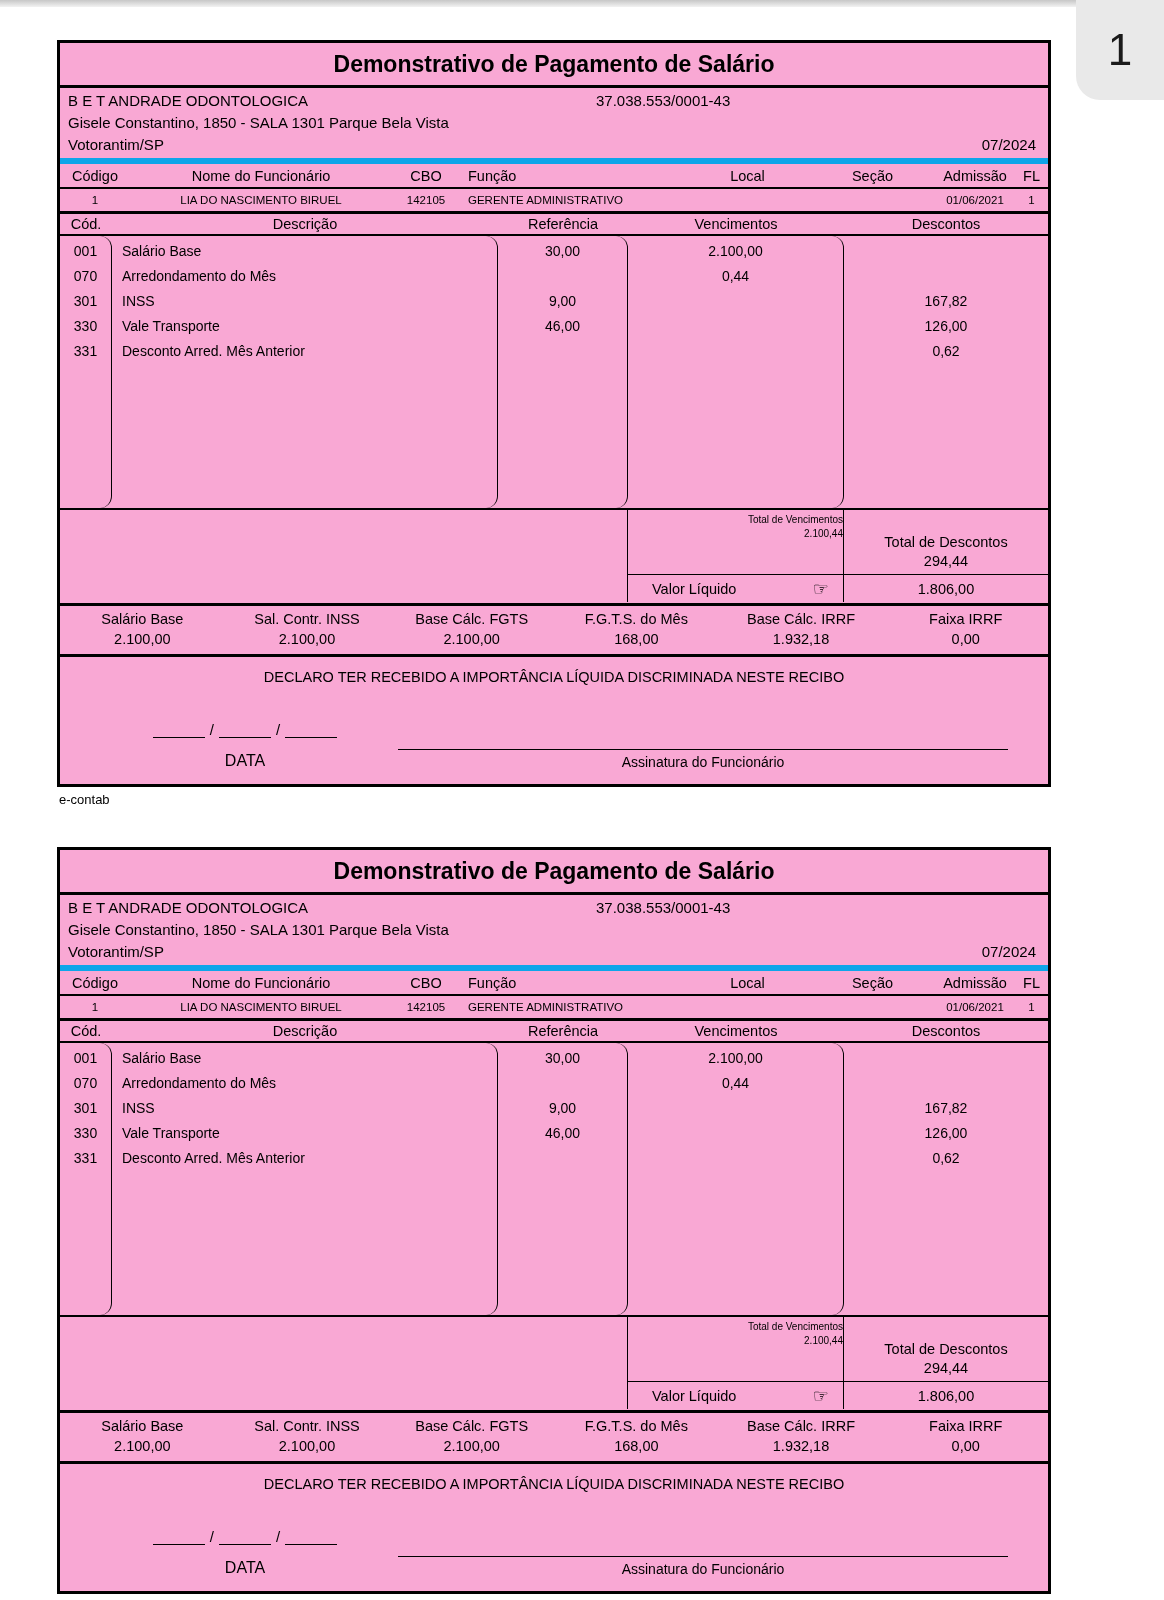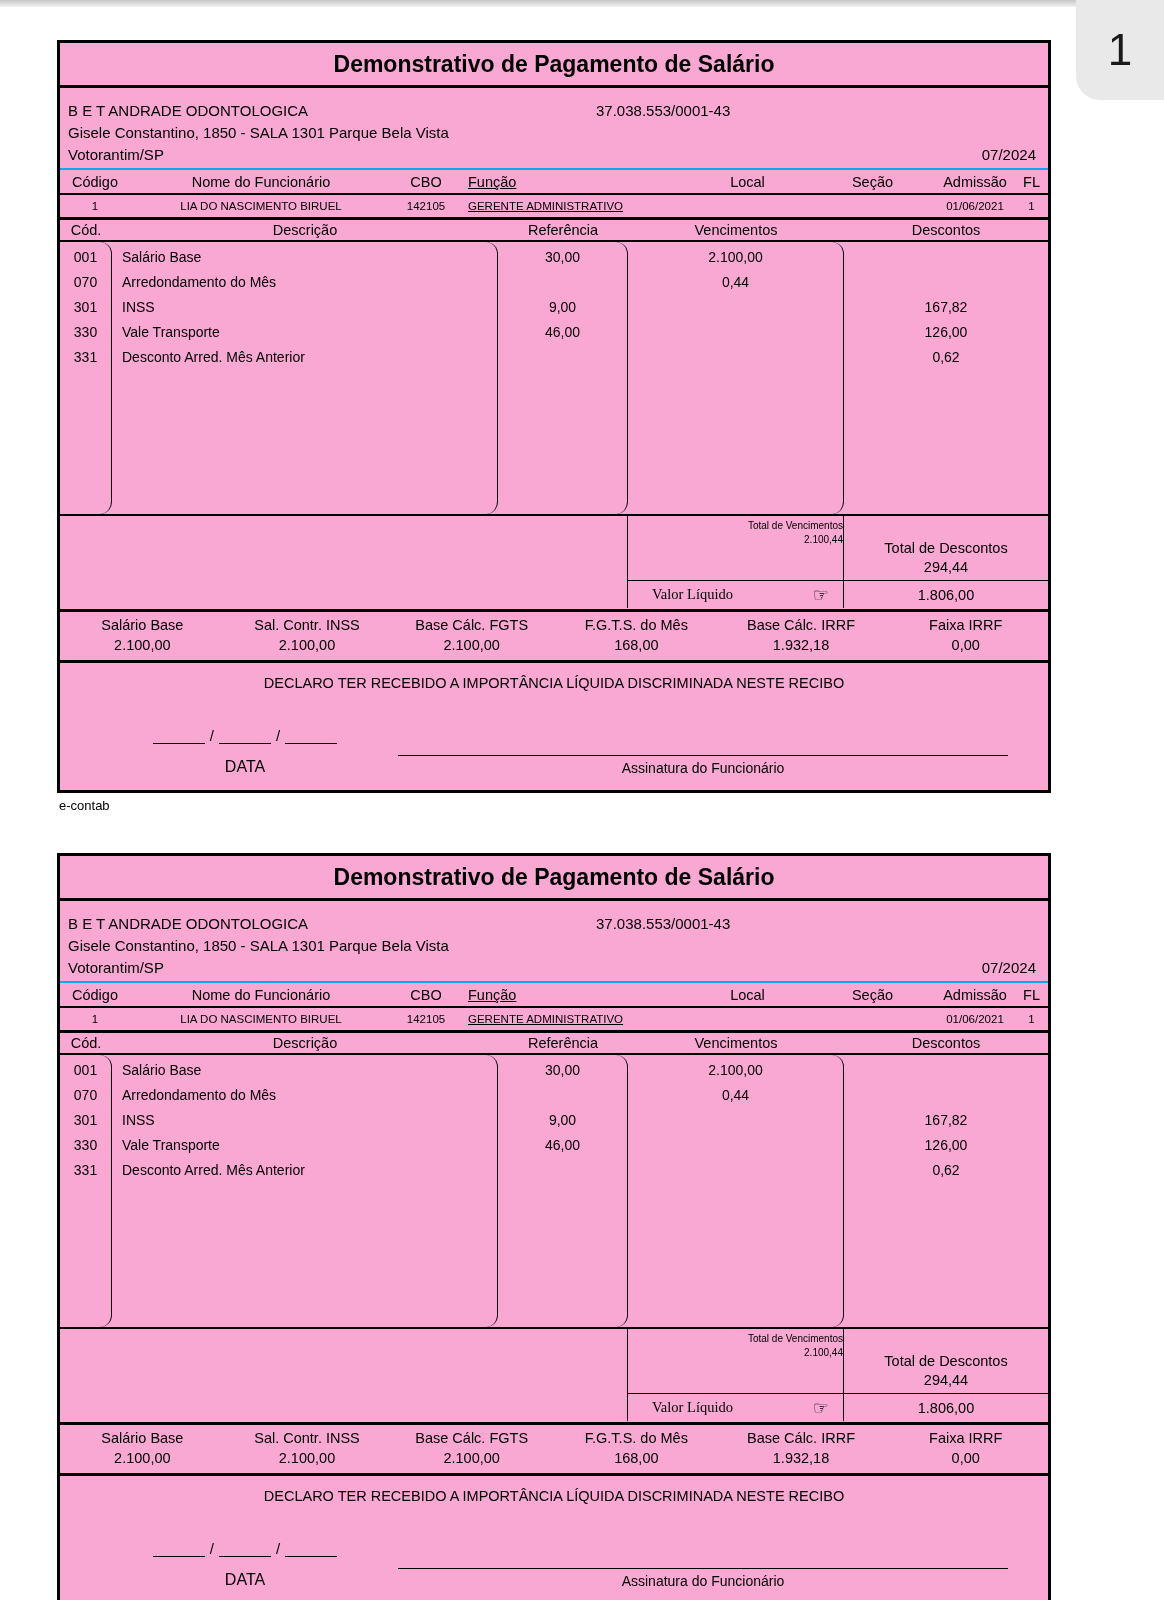--- a/index.html
+++ b/index.html
@@ -3,31 +3,31 @@
 <meta charset="utf-8">
 <style>
   html,body{margin:0;padding:0;background:#fff;}
   body{font-family:"Liberation Sans", sans-serif;color:#000;}
   .page{width:1164px;min-height:1600px;position:relative;box-sizing:border-box;padding-top:40px;background:#fff;}
   .top-strip{position:absolute;top:0;left:0;width:100%;height:7px;background:linear-gradient(#c7c7c7,#f2f2f2);}
   .page-badge{position:absolute;top:0;right:0;width:88px;height:100px;background:#e9e9e9;border-bottom-left-radius:24px;display:flex;align-items:center;justify-content:center;font-size:44px;color:#1a1a1a;}
   .slip-wrap{margin-left:57px;width:994px;}
   .slip{border:3px solid #000;box-sizing:border-box;background:#f9a8d4;}
   .slip-title{border-bottom:3px solid #000;text-align:center;font-weight:bold;font-size:23px;padding:8px 0 7px;}
-  .company{border-bottom:2px solid #0ea5e9;padding:10px 0 4px;font-size:15px;}
+  .company{border-bottom:6px solid #0ea5e9;padding:0 0 4px;font-size:15px;}
   .company-row{display:flex;padding:4px 8px 1px;}
   .c-name{width:528px;}
   .c-city{flex:1;}
   .c-period{text-align:right;padding-right:4px;}
   .emp-head{display:flex;font-size:14.5px;padding:4px 0 3px;align-items:flex-end;}
   .emp-vals{display:flex;border-top:2px solid #000;border-bottom:3px solid #000;font-size:11.5px;padding:5px 0;}
   .ec1{width:70px;text-align:center;}
   .ec2{width:262px;text-align:center;}
   .ec3{width:68px;text-align:center;}
-  .ec4{width:225px;text-align:left;padding-left:8px;box-sizing:border-box;text-decoration:underline;}
+  .ec4{width:225px;text-align:left;padding-left:8px;box-sizing:border-box;}
   .ec5{width:125px;text-align:center;}
   .ec6{width:125px;text-align:center;}
   .ec7{width:80px;text-align:center;}
   .ec8{width:33px;text-align:center;}
   .items-head{display:flex;font-size:14.5px;border-bottom:2px solid #000;}
   .ih{padding:2px 0;text-align:center;box-sizing:border-box;}
   .ic1{width:52px;}
   .ic2{width:386px;}
   .ic3{width:130px;}
   .ic4{width:216px;}
@@ -37,21 +37,21 @@
   .ib-col.b{border-right:1.5px solid #000;border-radius:12px;}
   .irow{height:25px;line-height:25px;font-size:14px;text-align:center;}
   .irow.left{text-align:left;padding-left:10px;}
   .totals1{display:flex;}
   .t-spacer{width:568px;border-right:1.5px solid #000;box-sizing:border-box;}
   .t-venc{width:216px;border-right:1.5px solid #000;box-sizing:border-box;text-align:right;padding:4px 0 5px;font-size:10px;}
   .t-desc{width:204px;box-sizing:border-box;text-align:center;padding:4px 0 5px;font-size:14.5px;margin-top:20px;}
   .t-val{padding-top:3px;}
   .totals2{display:flex;}
   .t2-spacer{width:568px;border-right:1.5px solid #000;box-sizing:border-box;height:28px;}
-  .t2-venc{width:216px;border-top:1.5px solid #000;border-right:1.5px solid #000;box-sizing:border-box;display:flex;align-items:center;height:28px;font-size:14.5px;font-family:Liberation Serif, serif;}
+  .t2-venc{width:216px;border-top:1.5px solid #000;border-right:1.5px solid #000;box-sizing:border-box;display:flex;align-items:center;height:28px;font-size:14.5px;}
   .t2-label{padding-left:24px;}
   .hand-icon{margin-left:auto;margin-right:14px;font-size:18px;line-height:1;}
   .t2-value{width:204px;border-top:1.5px solid #000;box-sizing:border-box;text-align:center;line-height:28px;font-size:14.5px;}
   .summary{border-top:3px solid #000;border-bottom:3px solid #000;display:flex;padding:5px 0 7px;}
   .sum-col{flex:1;text-align:center;font-size:14.5px;}
   .sum-val{padding-top:4px;}
   .decl{text-align:center;font-size:14.5px;padding:12px 0 2px;}
   .sig{display:flex;align-items:flex-end;padding:34px 40px 14px 60px;}
   .date-block{width:250px;text-align:center;}
   .date-lines{display:flex;align-items:flex-end;justify-content:center;gap:5px;font-size:15px;}

